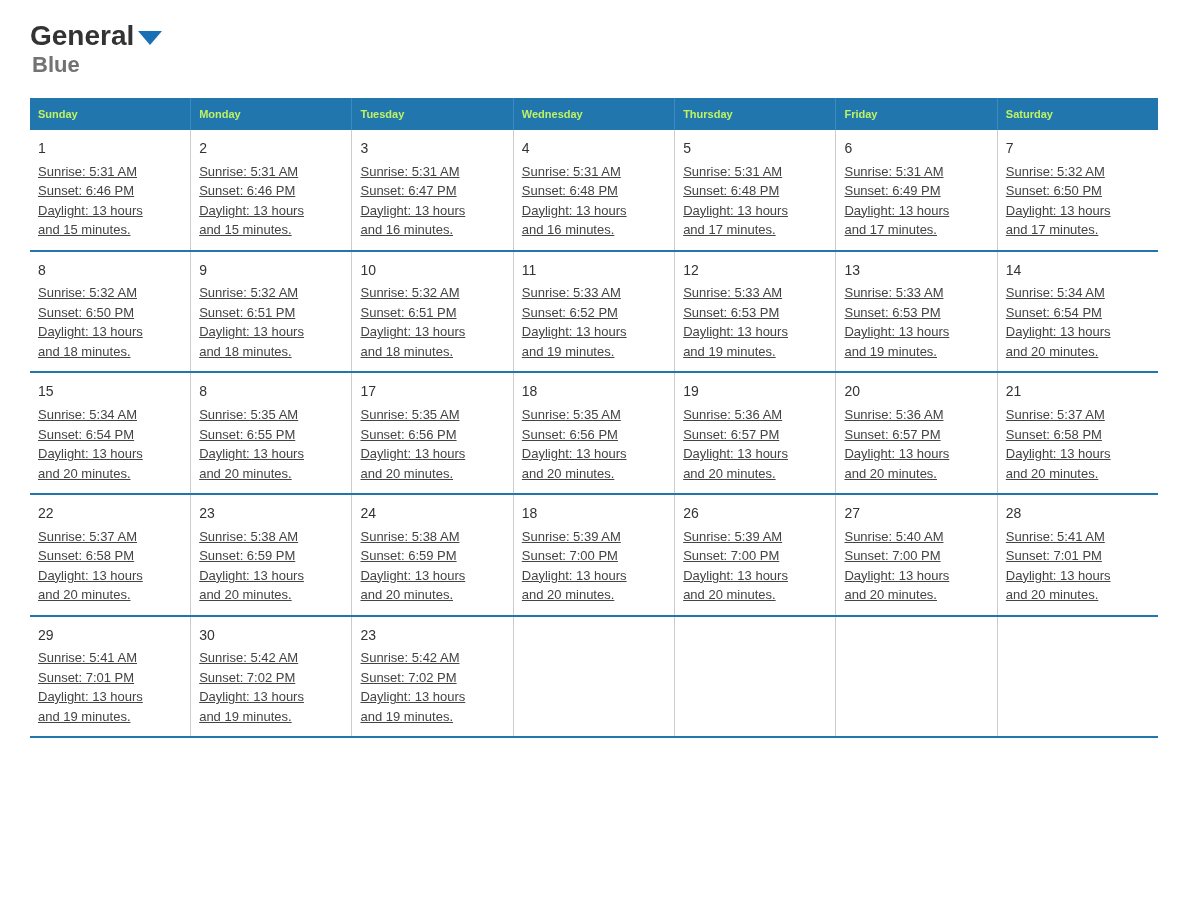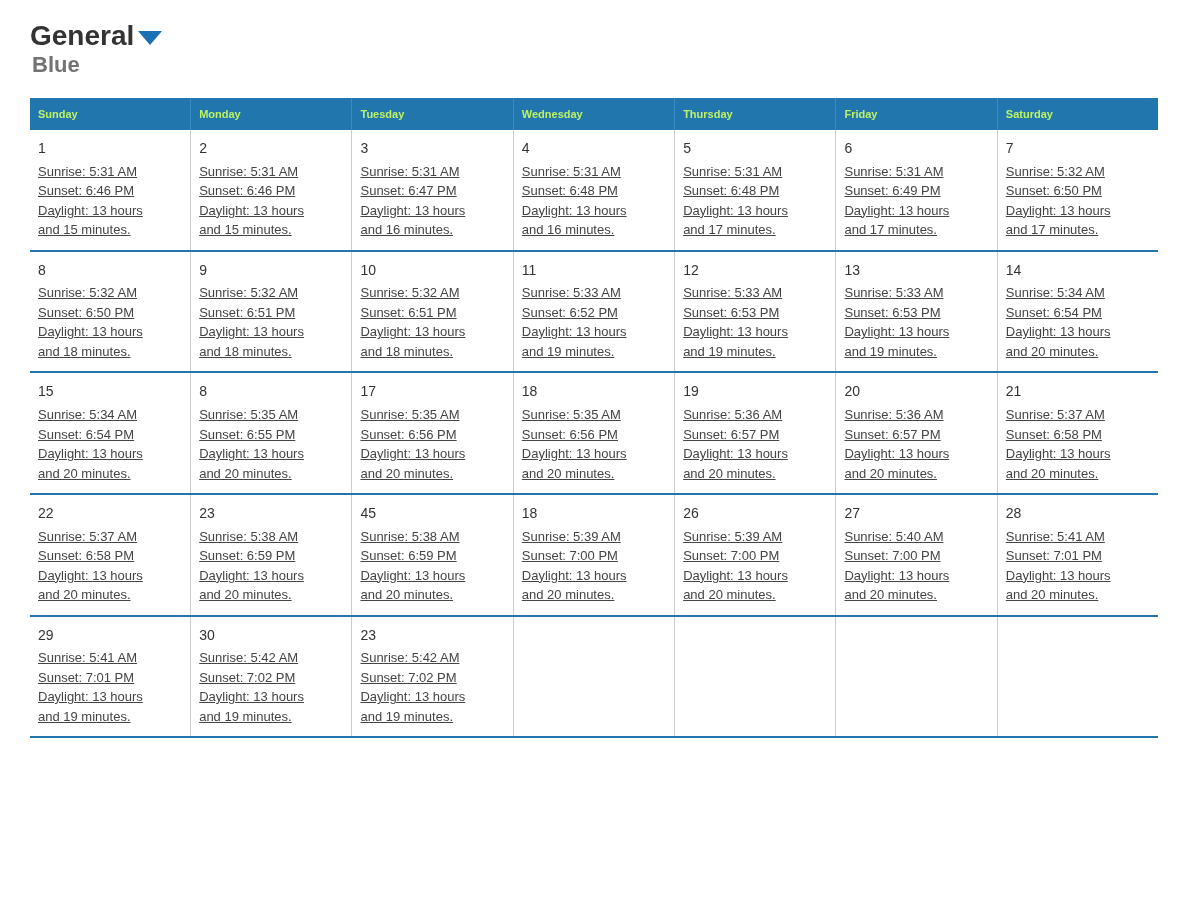--- a/index.html
+++ b/index.html
@@ -229,21 +229,21 @@
       <tr>
         <td>
           <div class="day-num">22</div>
           <div class="day-info">Sunrise: 5:37 AM<br>Sunset: 6:58 PM<br>Daylight: 13 hours<br>and 20 minutes.</div>
         </td>
         <td>
           <div class="day-num">23</div>
           <div class="day-info">Sunrise: 5:38 AM<br>Sunset: 6:59 PM<br>Daylight: 13 hours<br>and 20 minutes.</div>
         </td>
         <td>
-          <div class="day-num">45</div>
+          <div class="day-num">24</div>
           <div class="day-info">Sunrise: 5:38 AM<br>Sunset: 6:59 PM<br>Daylight: 13 hours<br>and 20 minutes.</div>
         </td>
         <td>
           <div class="day-num">18</div>
           <div class="day-info">Sunrise: 5:39 AM<br>Sunset: 7:00 PM<br>Daylight: 13 hours<br>and 20 minutes.</div>
         </td>
         <td>
           <div class="day-num">26</div>
           <div class="day-info">Sunrise: 5:39 AM<br>Sunset: 7:00 PM<br>Daylight: 13 hours<br>and 20 minutes.</div>
         </td>

